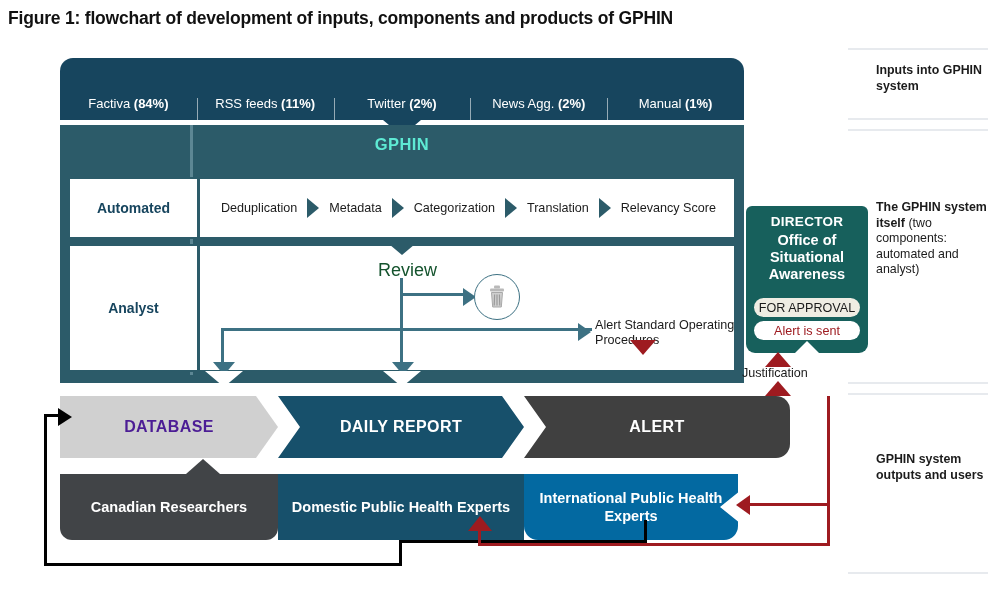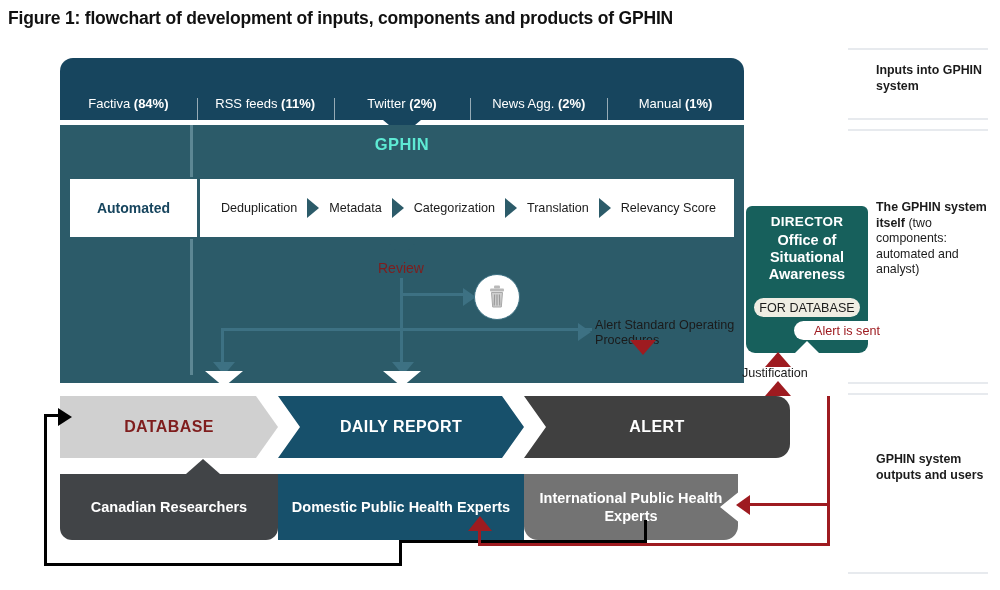--- a/index.html
+++ b/index.html
@@ -45,21 +45,21 @@
             font-size:14px;font-weight:700;color:#17455e;}
   .vsep{position:absolute;left:127px;top:0;width:3px;height:100%;background:#2c5b69;}
 
   .pipeline{position:absolute;left:133px;top:0;right:0;height:100%;
             display:flex;align-items:center;justify-content:space-evenly;padding:0 8px;box-sizing:border-box;}
   .pipeline .step{font-size:12.6px;color:#1b1b1b;white-space:nowrap;}
   .chev{width:0;height:0;border-left:12px solid #2c5b69;
         border-top:10px solid transparent;border-bottom:10px solid transparent;}
 
   
-  .review-label{position:absolute;left:372px;top:6px;font-size:14px;color:#7f1d1d;}
+  .review-label{position:absolute;left:372px;top:6px;font-size:18px;color:#14532d;}
   .ln{position:absolute;background:#3d7183;}
   .arrowR{position:absolute;width:0;height:0;border-left:13px solid #3d7183;
           border-top:9px solid transparent;border-bottom:9px solid transparent;}
   .arrowD{position:absolute;width:0;height:0;border-top:13px solid #3d7183;
           border-left:11px solid transparent;border-right:11px solid transparent;}
   .trash{position:absolute;left:474px;top:274px;width:44px;height:44px;border-radius:50%;
          border:1.6px solid #3d7183;background:#fff;}
   .aso{position:absolute;left:595px;top:318px;width:140px;font-size:12.6px;
        line-height:15px;color:#1b1b1b;}
 
@@ -77,41 +77,41 @@
   .director{position:absolute;left:746px;top:206px;width:122px;height:147px;
             background:#17605c;border-radius:6px 6px 9px 9px;}
   .director .dt{position:absolute;left:0;top:8px;width:100%;text-align:center;
                 color:#fff;font-size:13.5px;font-weight:700;letter-spacing:.3px;}
   .director .ds{position:absolute;left:0;top:26px;width:100%;text-align:center;
                 color:#fff;font-size:14.5px;font-weight:700;line-height:17px;}
   .pill{position:absolute;left:8px;width:106px;height:19px;border-radius:10px;
         display:flex;align-items:center;justify-content:center;
         font-size:12.6px;font-weight:400;box-sizing:border-box;}
   .pill.approve{top:92px;background:#efede3;color:#1b1b1b;}
-  .pill.sent{top:115px;background:#ffffff;color:#9e1b20;margin-left:40px;}
+  .pill.sent{top:115px;background:#ffffff;color:#9e1b20;}
   .dir-notch{position:absolute;left:50%;margin-left:-13px;bottom:-1px;width:0;height:0;
              border-bottom:13px solid #fff;border-left:13px solid transparent;border-right:13px solid transparent;}
   .just{position:absolute;left:742px;top:366px;font-size:12.6px;color:#1b1b1b;}
   .redUp{position:absolute;width:0;height:0;border-bottom:15px solid #9e1b20;
          border-left:13px solid transparent;border-right:13px solid transparent;}
   .chevbox{position:absolute;height:62px;display:flex;align-items:center;
            justify-content:center;color:#fff;font-size:16px;font-weight:700;letter-spacing:.4px;}
-  .db{left:60px;top:396px;width:218px;background:#d0d0d0;color:#7f1d1d;
+  .db{left:60px;top:396px;width:218px;background:#d0d0d0;color:#4c1d95;
       clip-path:polygon(0 0,calc(100% - 22px) 0,100% 50%,calc(100% - 22px) 100%,0 100%);}
   .dr{left:278px;top:396px;width:246px;background:#17506b;
       clip-path:polygon(0 0,calc(100% - 22px) 0,100% 50%,calc(100% - 22px) 100%,0 100%,22px 50%);}
   .al{left:524px;top:396px;width:266px;background:#404040;border-radius:0 14px 14px 0;
       clip-path:polygon(0 0,100% 0,100% 100%,0 100%,22px 50%);}
 
   .userbox{position:absolute;height:66px;display:flex;align-items:center;
            justify-content:center;text-align:center;color:#fff;font-size:14.5px;
            font-weight:700;line-height:18px;}
   .ub1{left:60px;top:474px;width:218px;background:#414447;border-radius:0 0 12px 12px;}
   .ub2{left:278px;top:474px;width:246px;background:#17506b;}
-  .ub3{left:524px;top:474px;width:214px;background:#737373;border-radius:0 0 14px 14px;
+  .ub3{left:524px;top:474px;width:214px;background:#0369a1;border-radius:0 0 14px 14px;
        clip-path:polygon(0 0,100% 0,100% 28%,calc(100% - 18px) 50%,100% 72%,100% 100%,0 100%);text-align:center;}
 
   .downnotch{position:absolute;width:0;height:0;border-top:15px solid #fff;
              border-left:17px solid transparent;border-right:17px solid transparent;}
   .upnotch{position:absolute;width:0;height:0;border-bottom:15px solid #414447;
            border-left:17px solid transparent;border-right:17px solid transparent;}
 
   
   .kline{position:absolute;background:#000;}
   .rline{position:absolute;background:#9e1b20;}
@@ -185,20 +185,24 @@
       <div class="step">Metadata</div>
       <div class="chev"></div>
       <div class="step">Categorization</div>
       <div class="chev"></div>
       <div class="step">Translation</div>
       <div class="chev"></div>
       <div class="step">Relevancy Score</div>
     </div>
   </div>
 
+  <div class="analyst-box">
+    <div class="rowlabel">Analyst</div>
+    <div class="vsep"></div>
+  </div>
 </div>
 
 <div class="tchev" style="left:383px;top:239px;"></div>
 
 <div class="review-label" style="left:378px;top:260px;">Review</div>
 
 <div class="ln" style="left:400px;top:278px;width:3px;height:92px;"></div>
 <div class="arrowD" style="left:392px;top:362px;"></div>
 
 <div class="ln" style="left:400px;top:293px;width:70px;height:3px;"></div>
@@ -222,21 +226,21 @@
 
 <div class="aso">Alert Standard Operating Procedures</div>
 <div class="redTri" style="left:630px;top:340px;"></div>
 
 <div class="wchev" style="left:205px;top:371px;"></div>
 <div class="wchev" style="left:383px;top:371px;"></div>
 
 <div class="director">
   <div class="dt">DIRECTOR</div>
   <div class="ds">Office of Situational Awareness</div>
-  <div class="pill approve">FOR DATABASE</div>
+  <div class="pill approve">FOR APPROVAL</div>
   <div class="pill sent">Alert is sent</div>
   <div class="dir-notch"></div>
 </div>
 <div class="redUp" style="left:765px;top:352px;"></div>
 <div class="just">Justification</div>
 
 <div class="chevbox db">
   <span>DATABASE</span>
 </div>
 <div class="chevbox dr">

